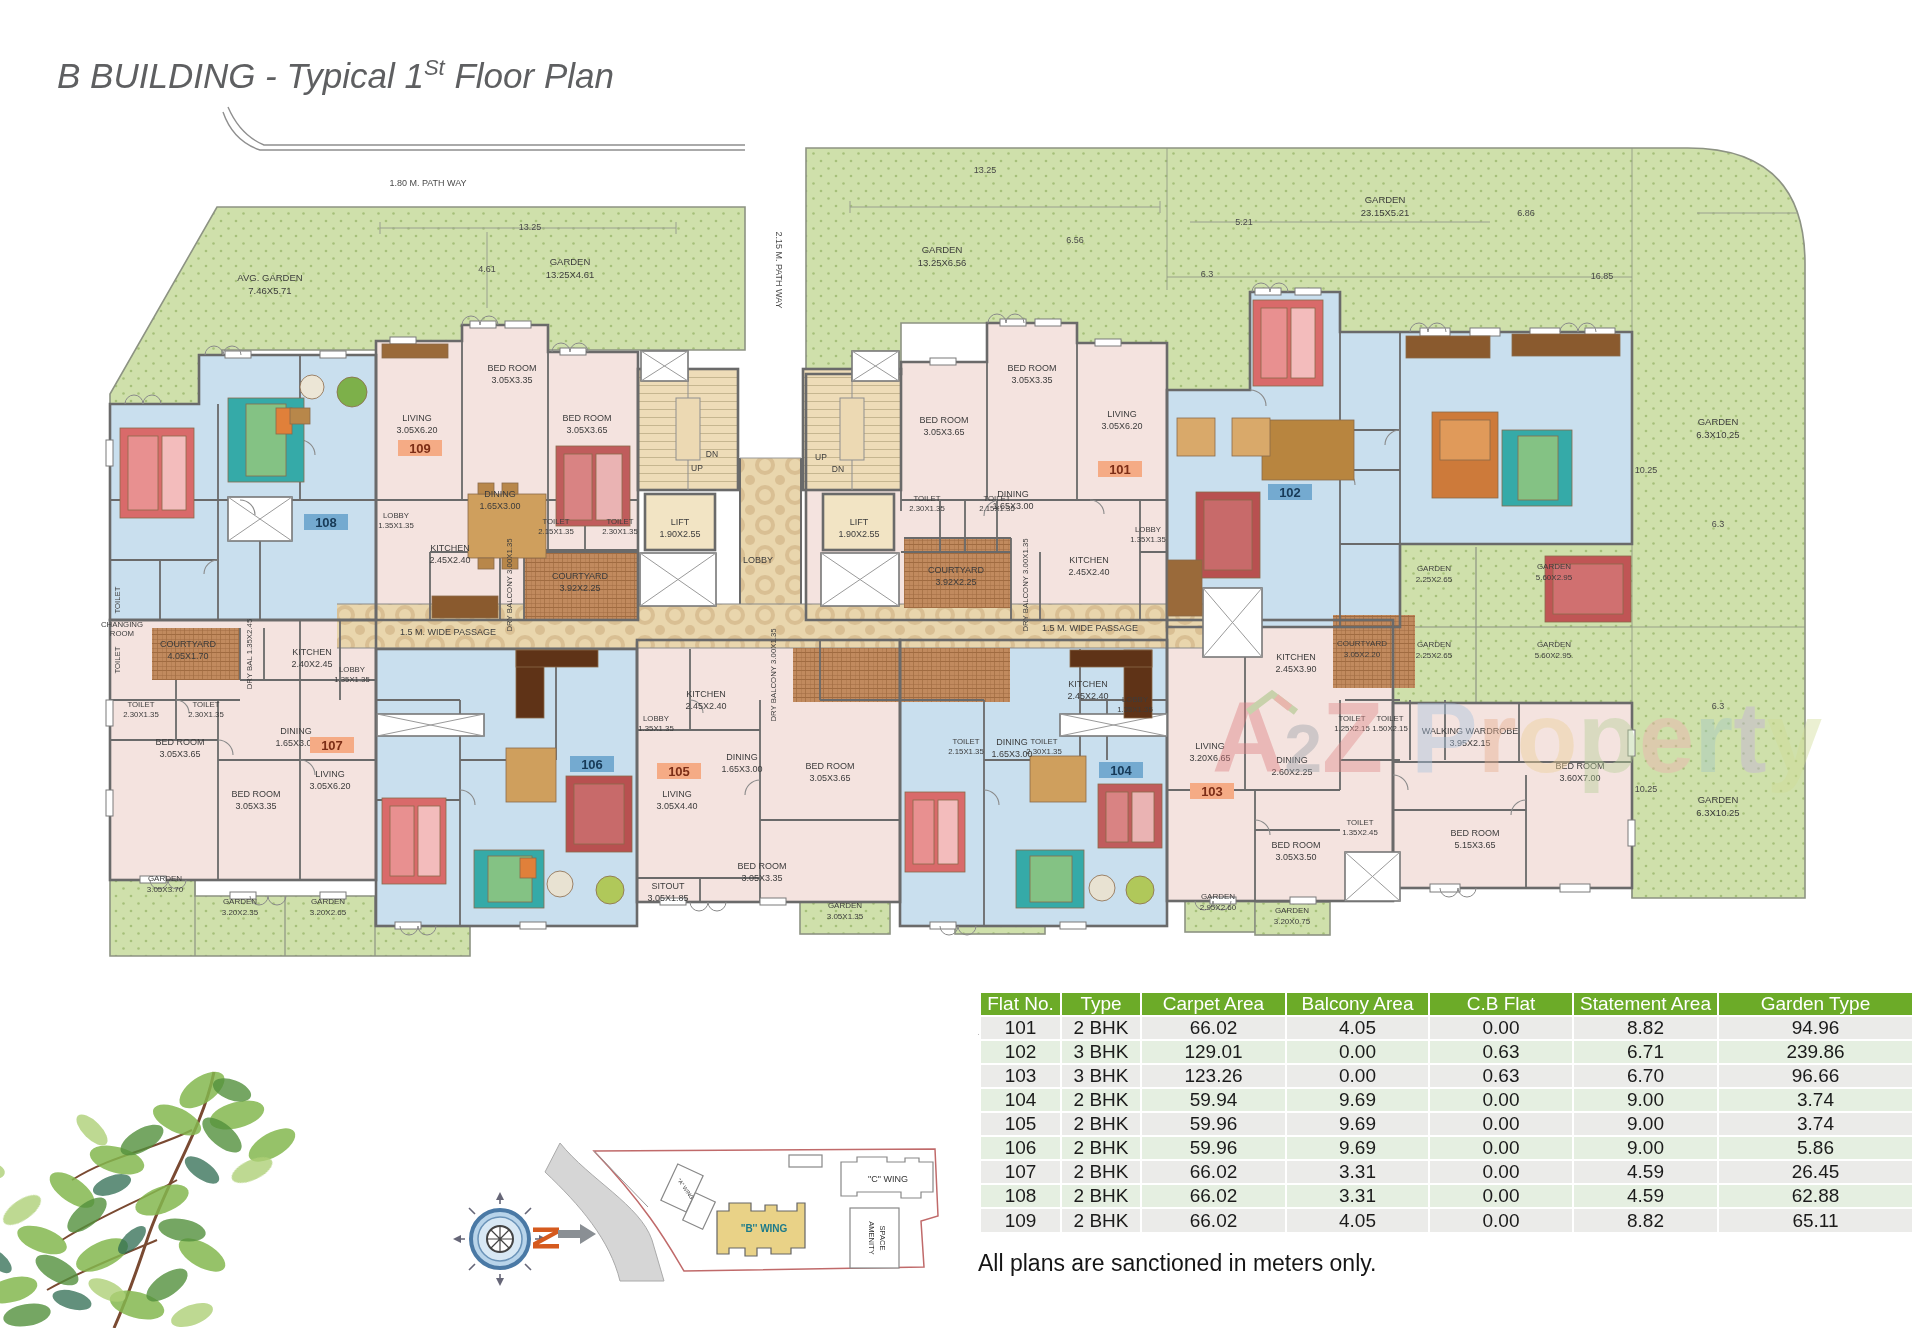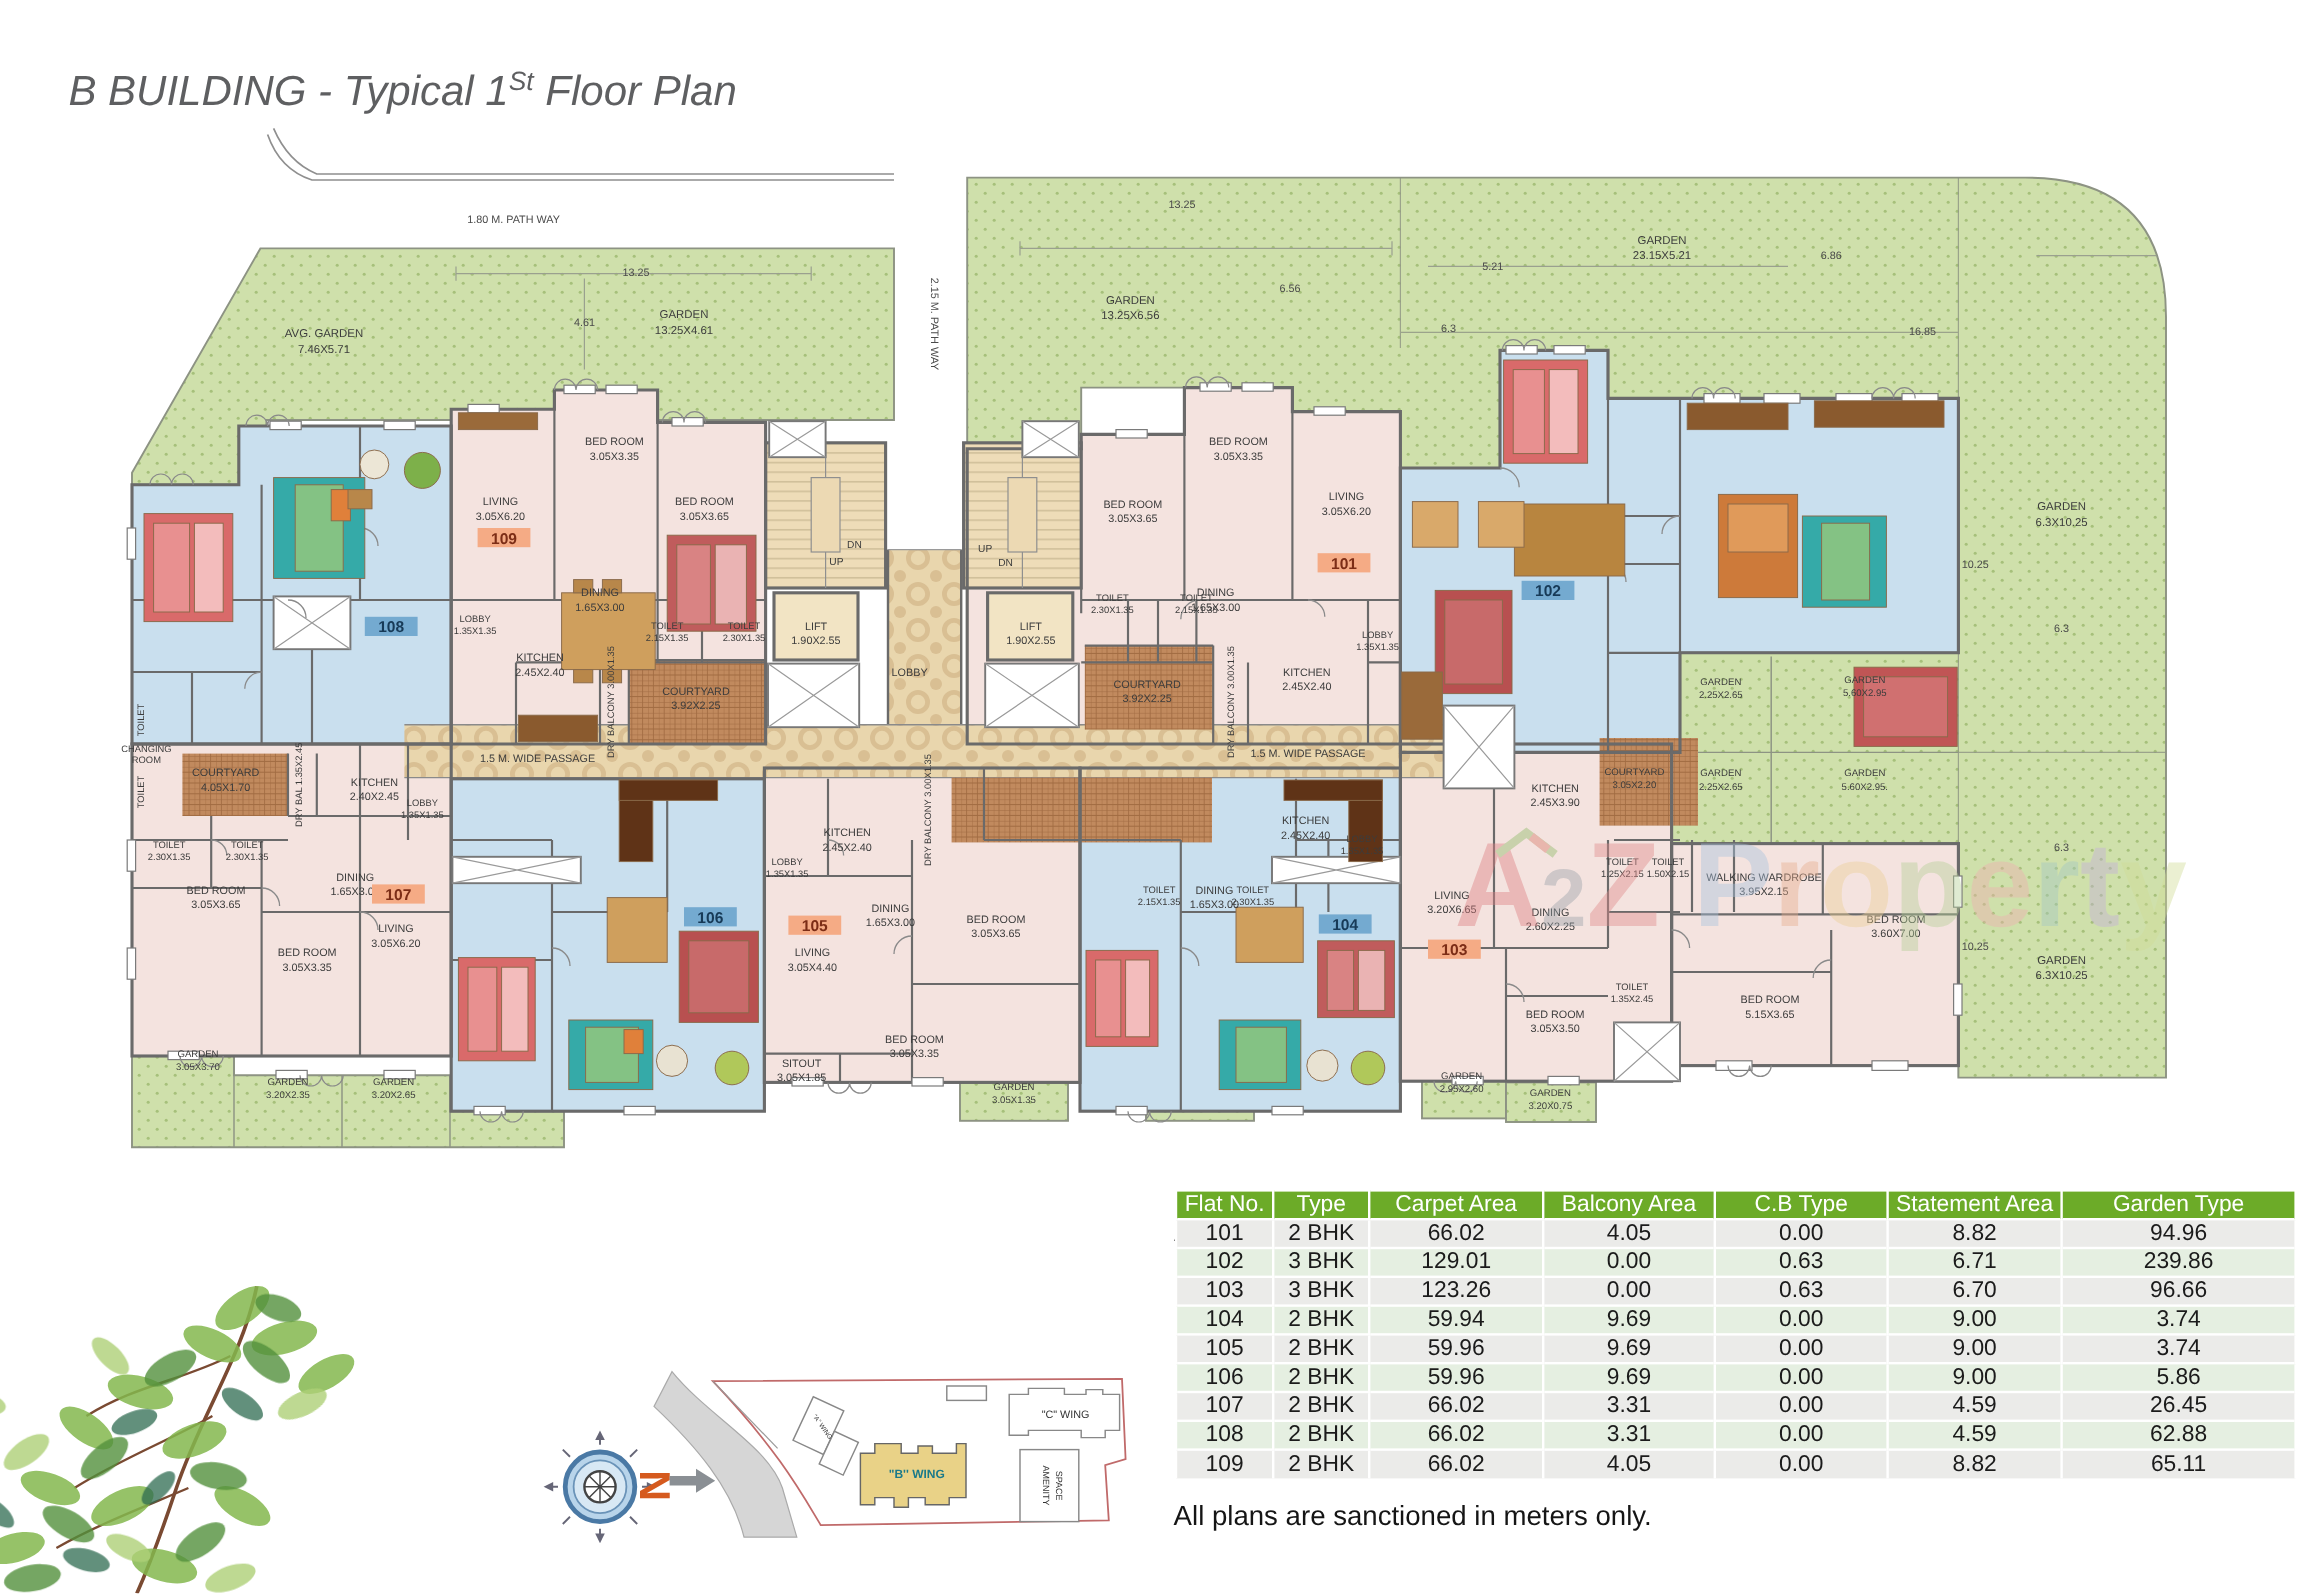--- a/index.html
+++ b/index.html
@@ -595,21 +595,21 @@
         <col style="width:144px">
         <col style="width:145px">
         <col style="width:195px">
       </colgroup>
 <tbody>
         <tr class="h">
           <td>Flat No.</td>
           <td>Type</td>
           <td>Carpet Area</td>
           <td>Balcony Area</td>
-          <td>C.B Type</td>
+          <td>C.B Flat</td>
           <td>Statement Area</td>
           <td>Garden Type</td>
         </tr>
 <tr class="a">
           <td>101</td>
           <td>2 BHK</td>
           <td>66.02</td>
           <td>4.05</td>
           <td>0.00</td>
           <td>8.82</td>

